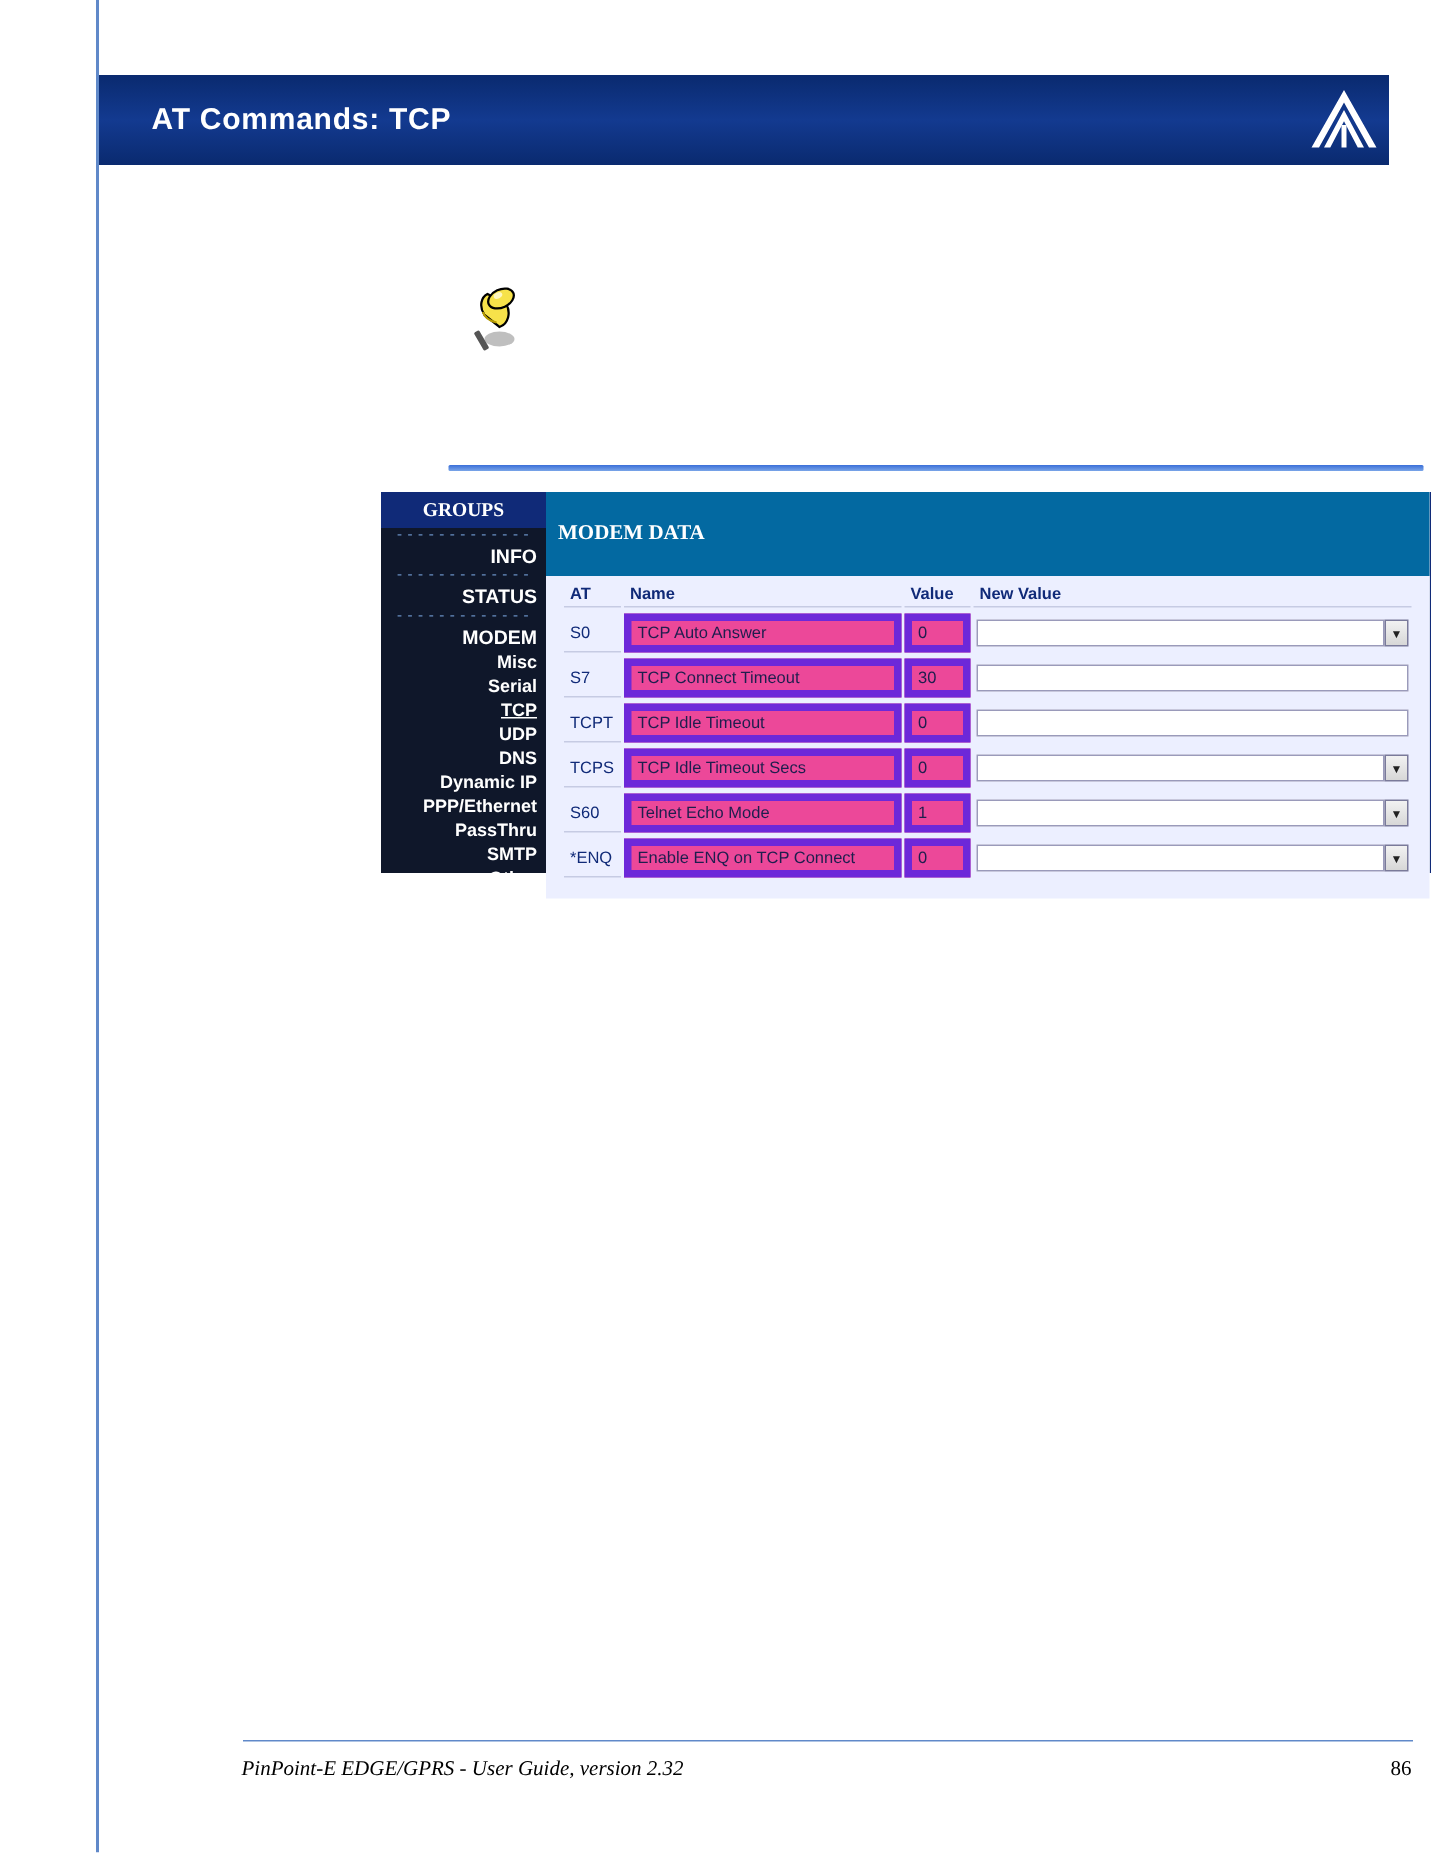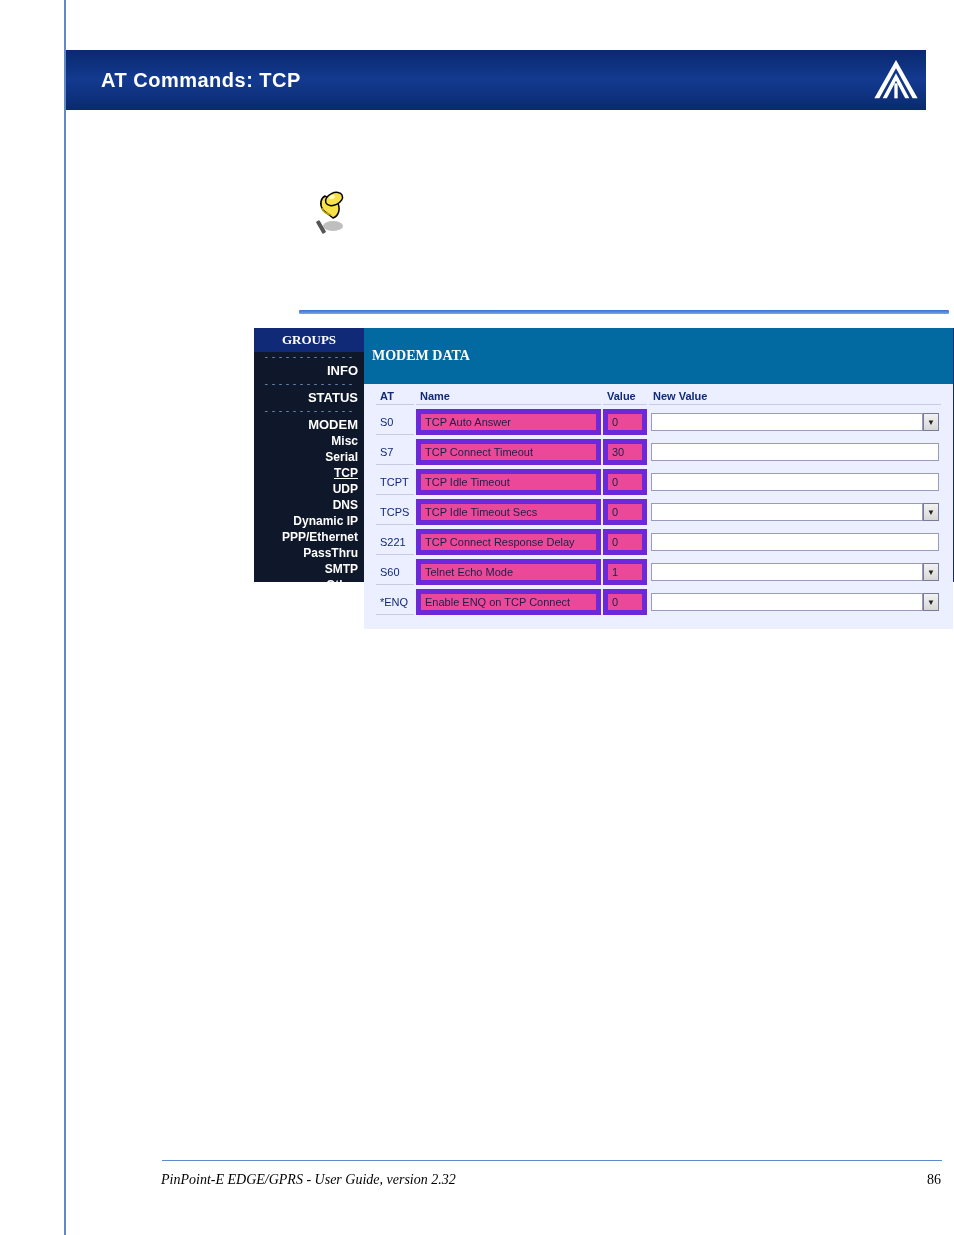--- a/index.html
+++ b/index.html
@@ -305,30 +305,20 @@
                 <td>TCP Idle Timeout Secs</td>
                 <td>0</td>
                 <td style="background: rgb(236, 239, 255); border: none; padding: 0px 2px;">
                   <div class="newval">
                     <div class="newval-input"></div>
                     <div class="newval-drop">▼</div>
                   </div>
                 </td>
               </tr>
               <tr>
-                <td class="at-col">S221</td>
-                <td>TCP Connect Response Delay</td>
-                <td>0</td>
-                <td style="background: rgb(236, 239, 255); border: none; padding: 0px 2px;">
-                  <div class="newval">
-                    <div class="newval-input"></div>
-                  </div>
-                </td>
-              </tr>
-              <tr>
                 <td class="at-col">S60</td>
                 <td>Telnet Echo Mode</td>
                 <td>1</td>
                 <td style="background: rgb(236, 239, 255); border: none; padding: 0px 2px;">
                   <div class="newval">
                     <div class="newval-input"></div>
                     <div class="newval-drop">▼</div>
                   </div>
                 </td>
               </tr>

